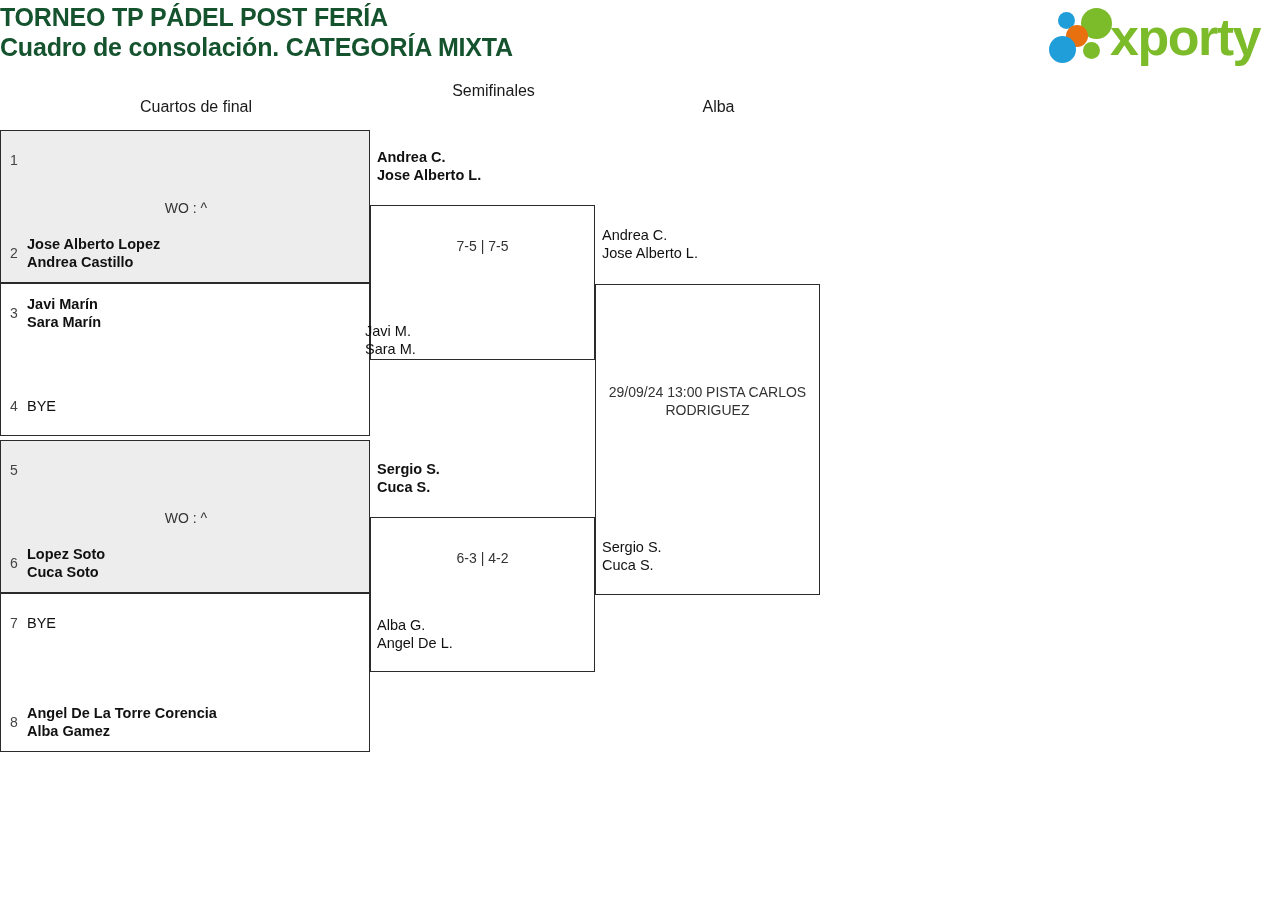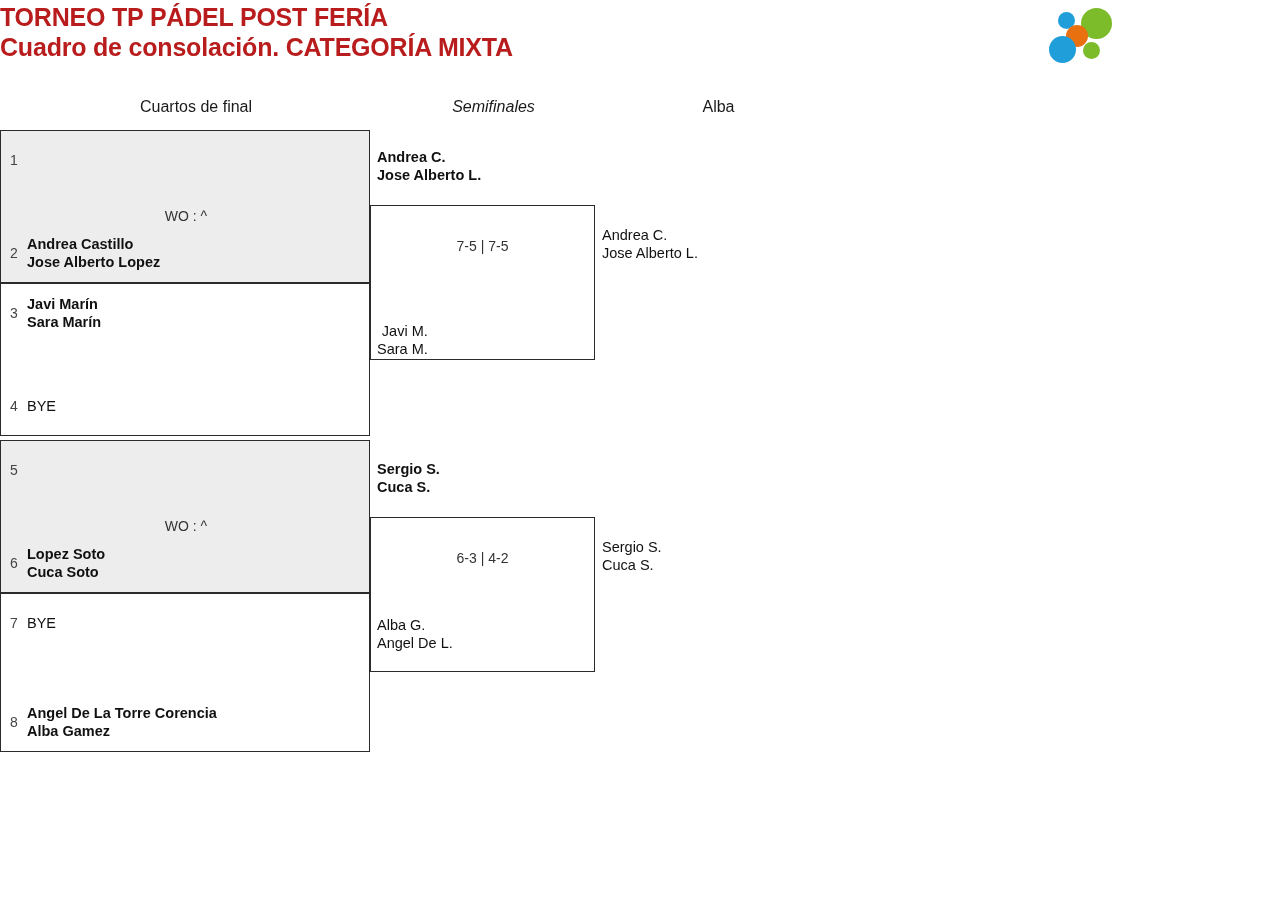--- a/index.html
+++ b/index.html
@@ -28,21 +28,21 @@
   .title-block {
     position: absolute;
     left: 0; top: 2px;
     width: 900px;
   }
   .title-line {
     font-size: 25px;
     font-weight: bold;
     line-height: 30px;
     letter-spacing: -0.2px;
-    color: #b91c1c;
+    color: #14532d;
     white-space: nowrap;
   }
 
   
   .logo {
     position: absolute;
     left: 1048px; top: 6px;
     width: 228px;
     height: 62px;
   }
@@ -71,21 +71,21 @@
   .round-header {
     position: absolute;
     font-size: 16px;
     line-height: 20px;
     color: #1a1a1a;
     text-align: center;
     white-space: nowrap;
     margin-left: 11px;
   }
   .rh-qf { left: 0px;   top: 97px; width: 370px; }
-  .rh-sf { left: 370px; top: 97px; width: 225px; font-style: italic; }
+  .rh-sf { left: 370px; top: 81px; width: 225px; }
   .rh-f  { left: 595px; top: 97px; width: 225px; }
 
   
   .bracket {
     position: absolute;
     left: 0; top: 0;
     width: 1280px;
     height: 916px;
   }
 
@@ -131,21 +131,20 @@
   .nm { display: block; white-space: nowrap; }
 
   .qf-score {
     position: absolute;
     left: 0;
     width: 370px;
     text-align: center;
     font-size: 14px;
     color: #333;
     line-height: 18px;
-    margin-top: 8px;
   }
 
   
   .sf-box {
     position: absolute;
     left: 370px;
     width: 225px;
     border: 1px solid #2b2b2b;
     background: #ffffff;
   }
@@ -164,21 +163,21 @@
 
   
   .float-names {
     position: absolute;
     font-size: 14.5px;
     line-height: 18px;
     color: #111;
   }
   .float-names.winner { font-weight: bold; }
   .sf-top-1   { left: 377px; top: 148px; }
-  .sf-bot-1   { left: 377px; top: 322px; text-align: right; }
+  .sf-bot-1   { left: 365px; top: 322px; }
   .sf-top-2   { left: 377px; top: 460px; }
   .sf-bot-2   { left: 377px; top: 616px; }
   .f-top      { left: 602px; top: 226px; }
   .f-bot      { left: 602px; top: 538px; }
 
   
   .final-box {
     position: absolute;
     left: 595px; top: 284px;
     width: 225px; height: 311px;
@@ -205,20 +204,21 @@
   </div>
 
   <div class="logo">
     <div class="logo-dots">
       <span class="dot dot-blue-sm"></span>
       <span class="dot dot-green-lg"></span>
       <span class="dot dot-orange"></span>
       <span class="dot dot-blue-lg"></span>
       <span class="dot dot-green-sm"></span>
     </div>
+    <div class="logo-word">xporty</div>
   </div>
 </div>
 
 <div class="round-header rh-qf">Cuartos de final</div>
 <div class="round-header rh-sf">Semifinales</div>
 <div class="round-header rh-f">Alba</div>
 
 <div class="bracket">
 
   <div class="qf-box shaded qf-1">
@@ -226,22 +226,22 @@
       <span class="seed">1</span>
       <span class="team-names">
         <span class="nm"></span>
         <span class="nm"></span>
       </span>
     </div>
     <div class="qf-score" style="top:68px;">WO : ^</div>
     <div class="slot slot-bottom">
       <span class="seed">2</span>
       <span class="team-names winner">
+        <span class="nm">Jose Alberto Lopez</span>
         <span class="nm">Andrea Castillo</span>
-        <span class="nm">Jose Alberto Lopez</span>
       </span>
     </div>
   </div>
 
   <div class="qf-box qf-2">
     <div class="slot slot-top">
       <span class="seed">3</span>
       <span class="team-names winner">
         <span class="nm">Javi Marín</span>
         <span class="nm">Sara Marín</span>
@@ -314,18 +314,24 @@
   </div>
   <div class="float-names sf-bot-2">
     <span class="nm">Alba G.</span>
     <span class="nm">Angel De L.</span>
   </div>
 
   <div class="float-names f-top">
     <span class="nm">Andrea C.</span>
     <span class="nm">Jose Alberto L.</span>
   </div>
+  <div class="final-box">
+    <div class="final-info">
+      <span class="nm">29/09/24 13:00 PISTA CARLOS</span>
+      <span class="nm">RODRIGUEZ</span>
+    </div>
+  </div>
   <div class="float-names f-bot">
     <span class="nm">Sergio S.</span>
     <span class="nm">Cuca S.</span>
   </div>
 
 </div>
 
 </body></html>

